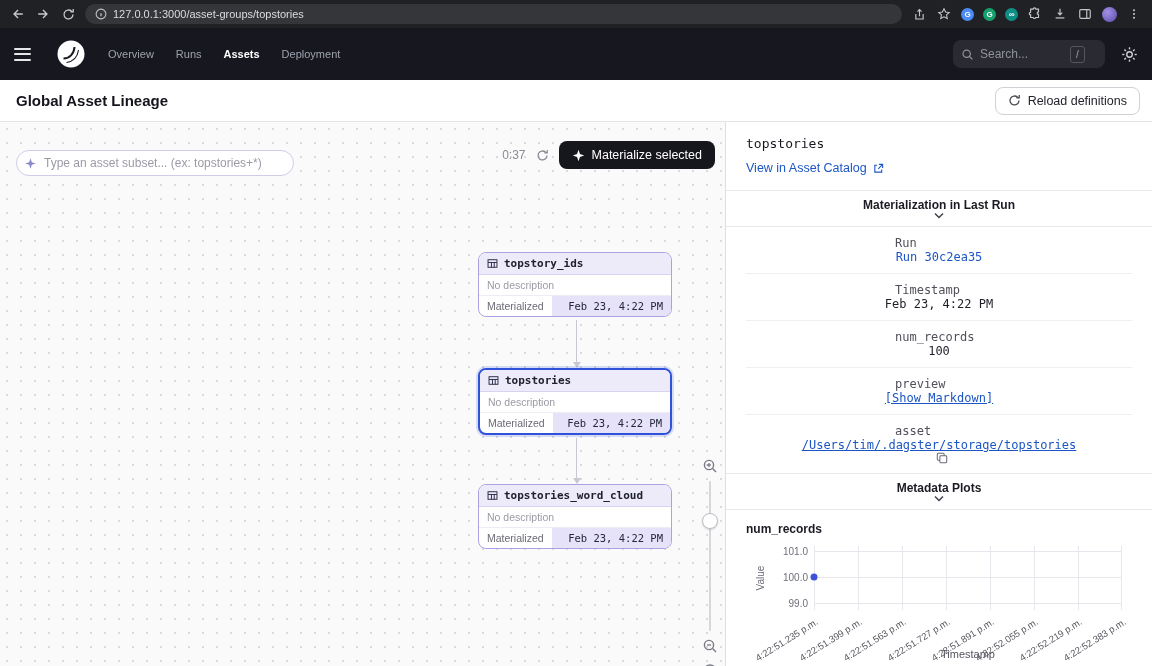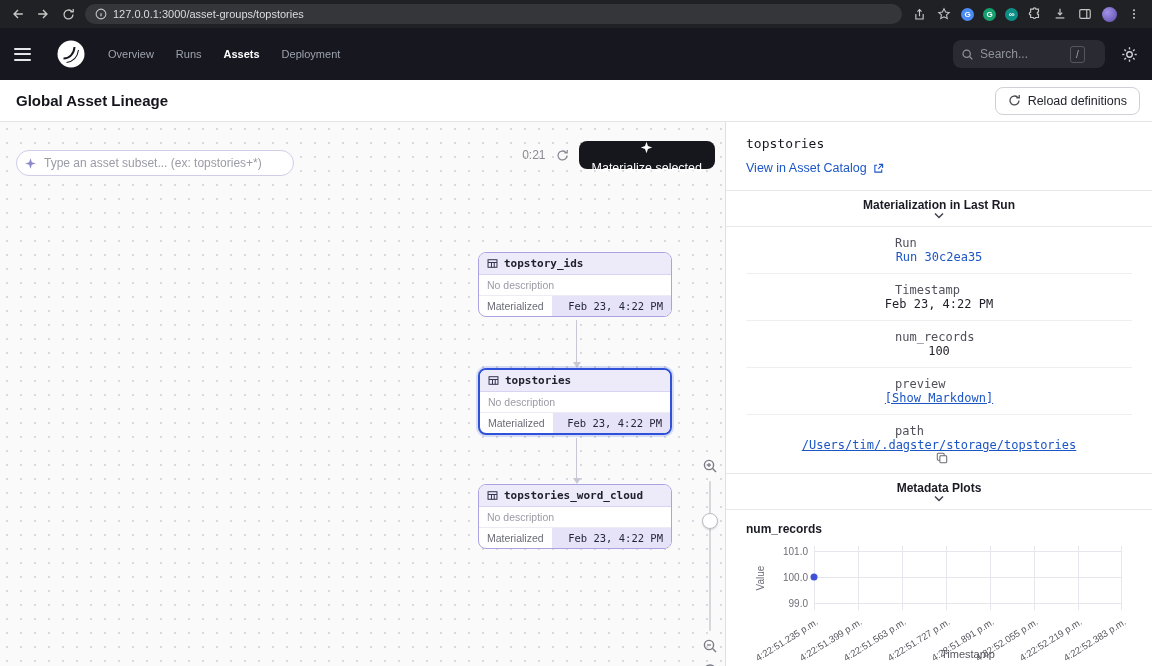--- a/index.html
+++ b/index.html
@@ -44,21 +44,21 @@
   .graph { flex:1; position:relative; background-color:#fafafa;
            background-image:radial-gradient(circle, #d9d9e0 1px, transparent 1.1px);
            background-size:14px 14px; overflow:hidden; }
   .graph-topbar { position:absolute; top:12px; left:16px; right:10px; display:flex; align-items:center; gap:10px; }
   .subset-input-wrap { position:relative; width:278px;margin-top:16px; }
   .subset-input-wrap .ic { position:absolute; left:8px; top:6px; color:#8c88c9; }
   .subset-input { width:100%; height:26px; border:1px solid #cfcde8; border-radius:13px; padding:0 10px 0 27px; font-size:12px; color:#30303a; outline:none; background:#fff; font-family:"Liberation Sans",sans-serif; }
   .subset-input::placeholder { color:#9b9ba6; }
   .timer { margin-left:auto; color:#8a8a94; font-size:12px; }
   .mini-reload { color:#8a8a94; display:flex; cursor:pointer; }
-  .btn-black { display:flex; align-items:center; gap:7px; background:#16161d; color:#fff; border:0; border-radius:8px; height:28px; padding:0 13px; font-size:12.5px; cursor:pointer; font-family:inherit;flex-direction:column; }
+  .btn-black { display:flex; align-items:center; gap:7px; background:#16161d; color:#fff; border:0; border-radius:8px; height:28px; padding:0 13px; font-size:12.5px; cursor:pointer; font-family:inherit; }
   .btn-black .ic { display:flex; color:#fff; }
 
   .asset-node { position:absolute; width:194px; background:#fff; border:1px solid #aaa3e3; border-radius:8px; overflow:hidden; cursor:pointer; font-family:"DejaVu Sans Mono", monospace; }
   .asset-node.selected { border:2px solid #2f52d9; box-shadow:0 0 0 2px rgba(47,82,217,0.18); }
   .node-header { display:flex; align-items:center; gap:6px; background:#edebfa; padding:4px 8px; border-bottom:1px solid #d7d3f0; }
   .node-header .ic { color:#2a2c48; display:flex; }
   .node-name { font-size:11px; font-weight:700; color:#20212e; }
   .node-desc { font-size:10.5px; color:#9b9ba5; padding:4px 8px; font-family:"Liberation Sans",sans-serif; }
   .node-footer { display:flex; align-items:stretch; border-top:1px solid #ececf2; font-size:10.5px; }
   .node-status { padding:4px 8px; color:#6b6b76; font-family:"Liberation Sans",sans-serif; flex:none; }
@@ -246,21 +246,21 @@
 
       <div class="graph-topbar">
         <div class="subset-input-wrap">
           <span class="ic">
             <svg width="13" height="13" viewBox="0 0 16 16">
                 <path d="M8 1.5L9.6 6.4 14.5 8 9.6 9.6 8 14.5 6.4 9.6 1.5 8 6.4 6.4z" fill="currentColor"></path>
               </svg>
           </span>
           <input class="subset-input" placeholder="Type an asset subset... (ex: topstories+*)" style="">
         </div>
-        <span class="timer">0:21</span>
+        <span class="timer">0:37</span>
         <span class="mini-reload">
           <svg width="13" height="13" viewBox="0 0 16 16">
               <path d="M13.5 8a5.5 5.5 0 1 1-1.7-4" fill="none" stroke="currentColor" stroke-width="1.6"></path>
               <path d="M13.8 1.2v3.4h-3.4" fill="none" stroke="currentColor" stroke-width="1.6"></path>
             </svg>
         </span>
         <button class="btn-black">
           <span class="ic">
             <svg width="13" height="13" viewBox="0 0 16 16">
                 <path d="M8 1l1.8 5.2L15 8l-5.2 1.8L8 15 6.2 9.8 1 8l5.2-1.8z" fill="currentColor"></path>
@@ -399,21 +399,21 @@
         </div>
         <div class="meta-row">
           <span class="meta-key">num_records</span>
           <span class="meta-value">100</span>
         </div>
         <div class="meta-row">
           <span class="meta-key">preview</span>
           <span class="meta-value blue underline">[Show Markdown]</span>
         </div>
         <div class="meta-row">
-          <span class="meta-key">path</span>
+          <span class="meta-key">asset</span>
           <span class="meta-value blue underline" style="white-space:nowrap;">/Users/tim/.dagster/storage/topstories</span>
           <span class="copy-ic" style="margin-left:6px;">
             <svg width="12" height="12" viewBox="0 0 14 14">
                 <rect x="4.5" y="4.5" width="8" height="8" rx="1" fill="none" stroke="currentColor" stroke-width="1.2"></rect>
                 <path d="M9.5 4.5v-2a1 1 0 0 0-1-1h-6a1 1 0 0 0-1 1v6a1 1 0 0 0 1 1h2" fill="none" stroke="currentColor" stroke-width="1.2"></path>
               </svg>
           </span>
         </div>
       </div>
 

